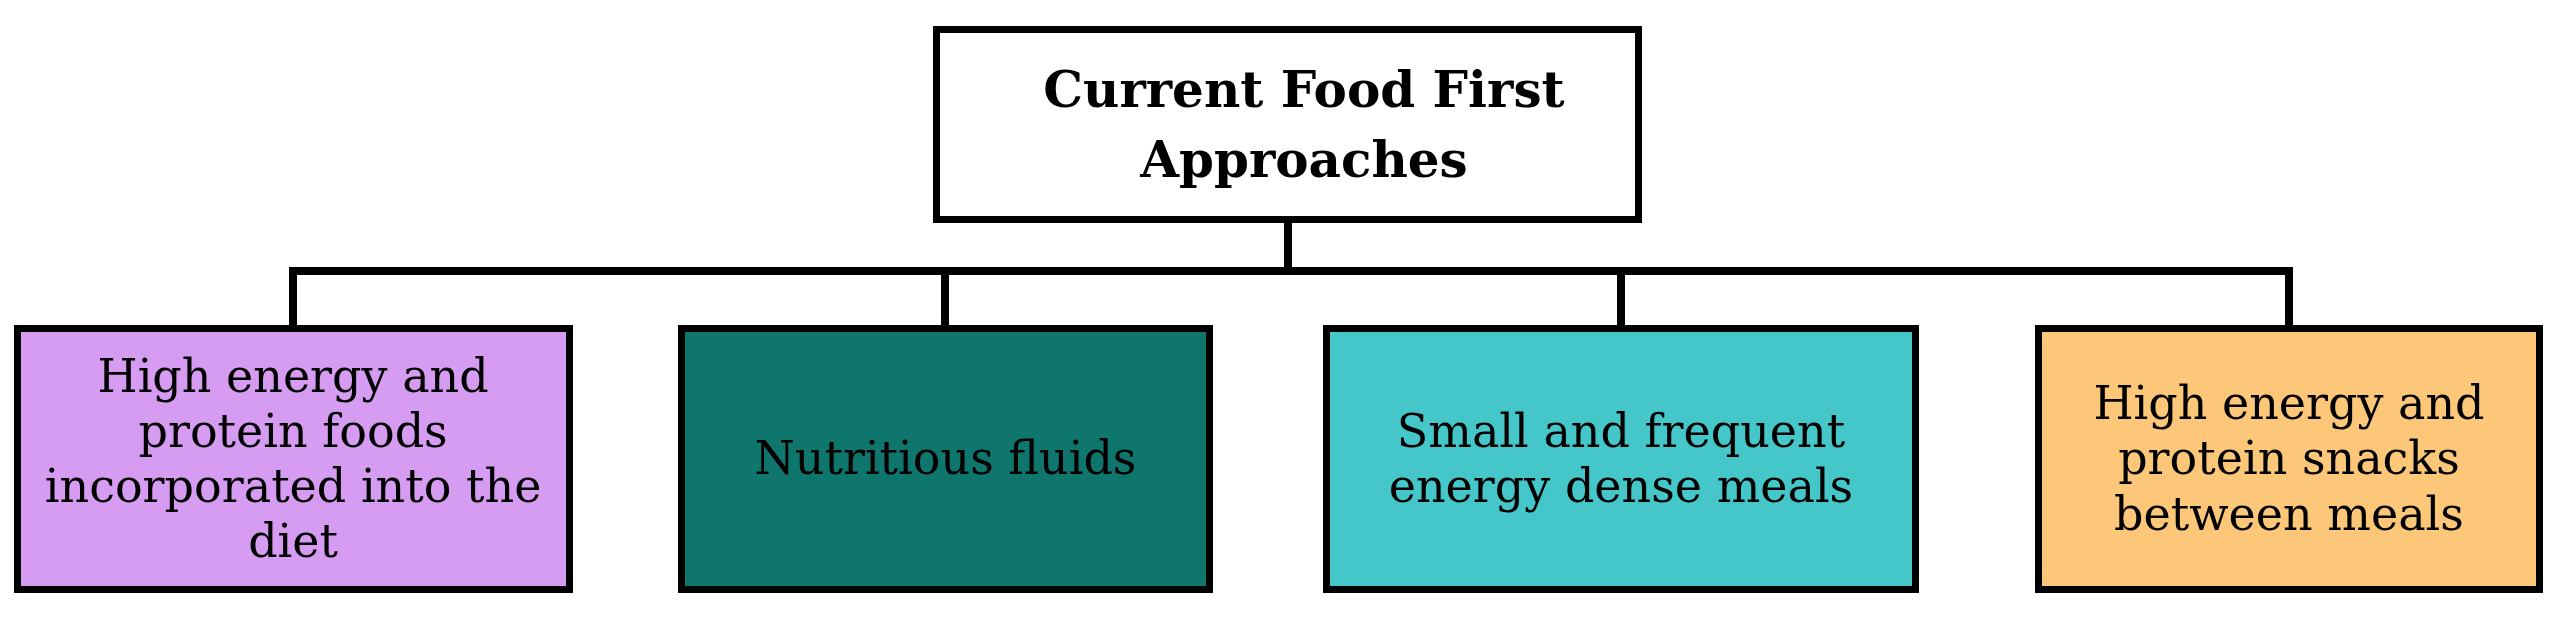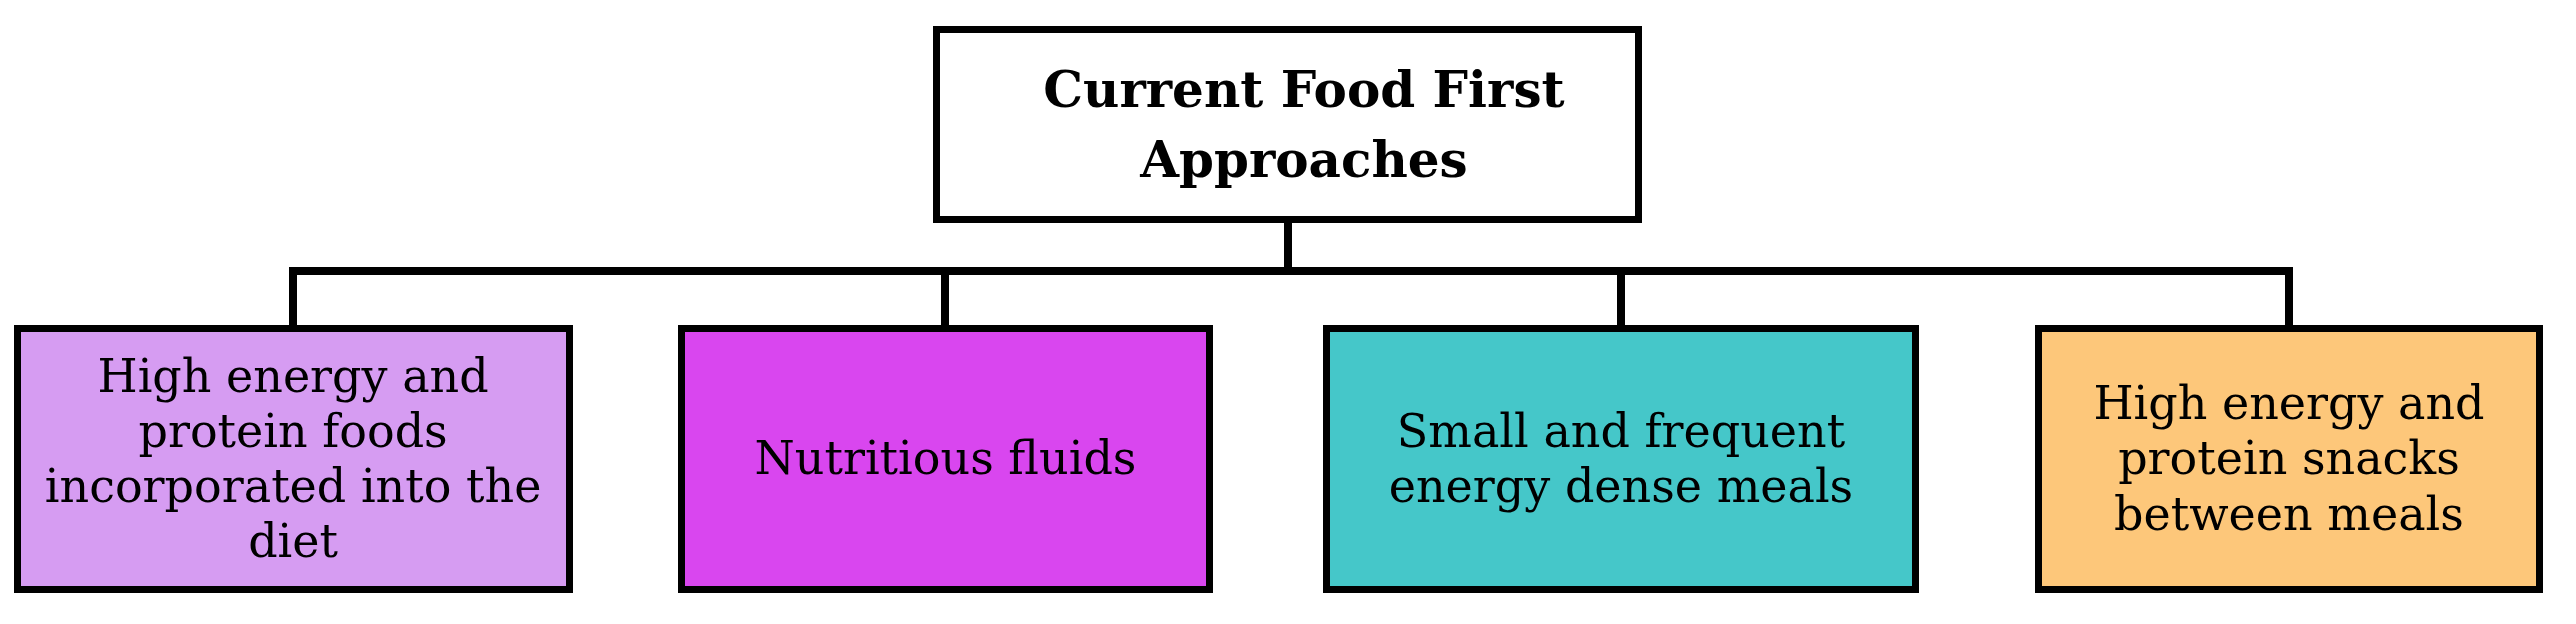--- a/index.html
+++ b/index.html
@@ -82,21 +82,21 @@
   <div class="line drop d3" style="background-color: rgb(0, 0, 0);"></div>
   <div class="line drop d4" style="background-color: rgb(0, 0, 0);"></div>
 
   <div class="node child c1" style="background-color: rgb(214, 156, 242);">
     <span class="label">High energy and
 protein foods
 incorporated into the
 diet</span>
   </div>
 
-  <div class="node child c2" style="background-color: #d946ef;">
+  <div class="node child c2" style="background-color: #0f766e;">
     <span class="label">Nutritious fluids</span>
   </div>
 
   <div class="node child c3" style="background-color: rgb(69, 199, 201);">
     <span class="label">Small and frequent
 energy dense meals</span>
   </div>
 
   <div class="node child c4" style="background-color: rgb(253, 199, 122);">
     <span class="label">High energy and

